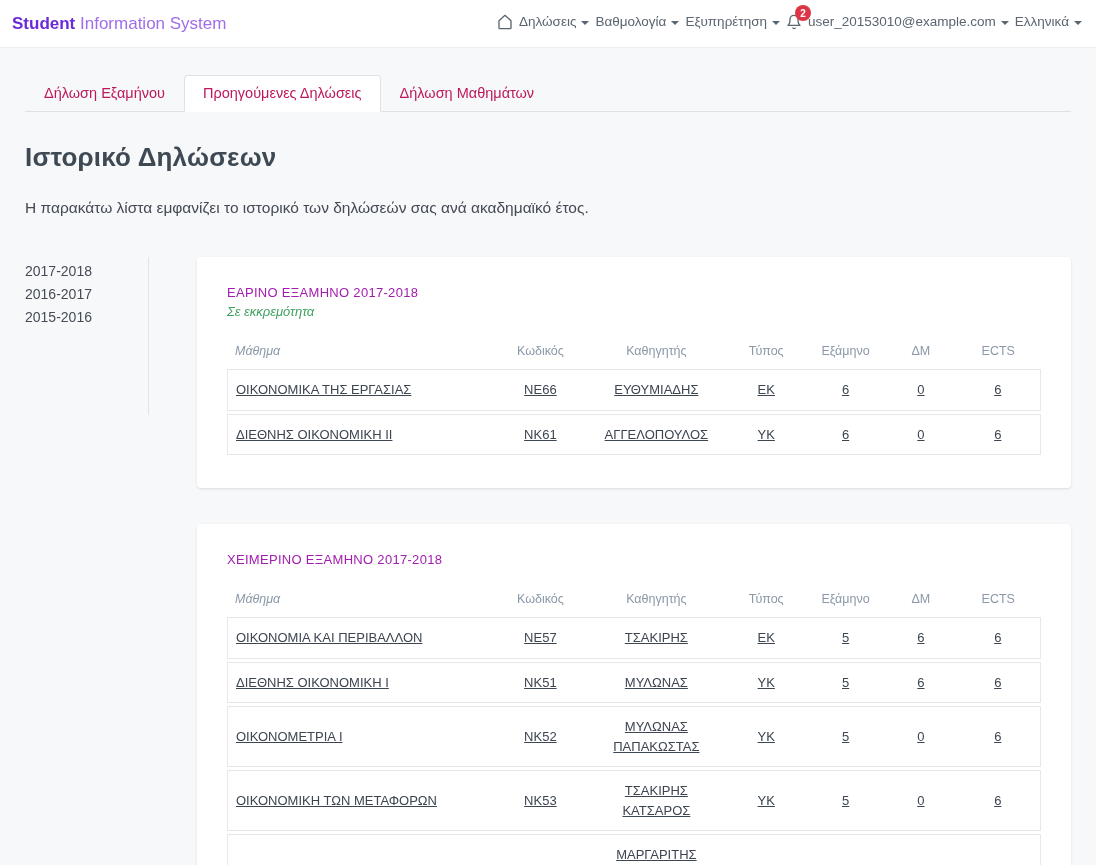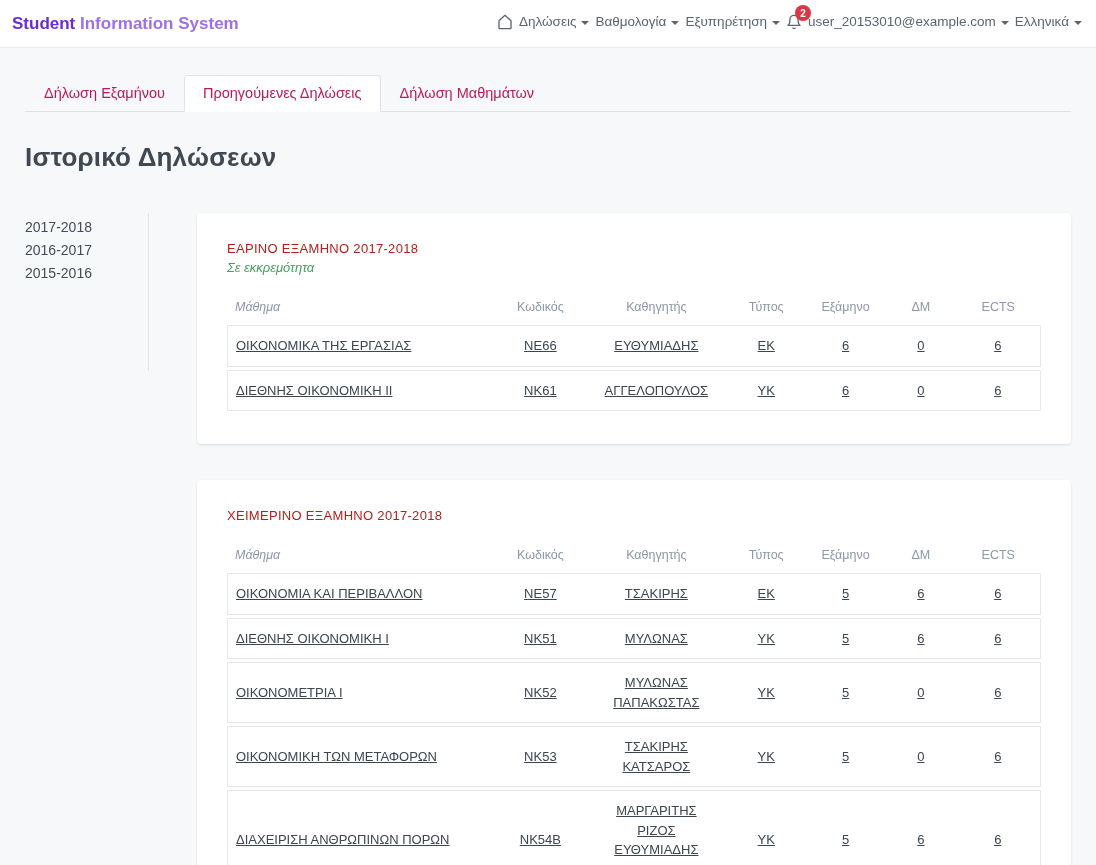--- a/index.html
+++ b/index.html
@@ -17,21 +17,21 @@
     color:#434a54;
   }
   
   .navbar{
     height:48px;background:#fff;border-bottom:1px solid #ededf0;
     display:flex;align-items:center;justify-content:space-between;
     padding:0 14px 0 12px;
   }
   .brand{font-size:17px;cursor:pointer;white-space:nowrap;text-decoration:none;}
   .brand-primary{color:var(--brand-primary);font-weight:700;}
-  .brand-secondary{color:var(--brand-secondary);font-weight:700;}
+  .brand-secondary{color:var(--brand-secondary);font-weight:400;}
   .nav-right{display:flex;align-items:flex-start;gap:6px;}
   .nav-link{
     display:flex;align-items:center;gap:5px;
     color:var(--link-gray);font-size:13.5px;text-decoration:none;cursor:pointer;
     white-space:nowrap;
   }
   .caret{
     width:0;height:0;border-left:4px solid transparent;border-right:4px solid transparent;
     border-top:4px solid currentColor;display:inline-block;margin-top:2px;
   }
@@ -58,21 +58,21 @@
     width:124px;flex:0 0 124px;border-right:1px solid #e3e4e6;
     min-height:158px;padding-top:2px;
   }
   .year-list{list-style:none;}
   .year-item{font-size:14px;color:#454c55;padding:3.5px 0;cursor:pointer;}
   .cards{flex:1;margin-left:48px;display:flex;flex-direction:column;gap:36px;padding-bottom:40px;}
   .card{
     background:#fff;border-radius:4px;padding:28px 30px 30px 30px;
     box-shadow:0 1px 3px rgba(40,50,60,.06),0 1px 2px rgba(40,50,60,.08);
   }
-  .card-title{font-size:13px;color:#b91c1c;letter-spacing:.3px;font-weight:400;}
+  .card-title{font-size:13px;color:#a21caf;letter-spacing:.3px;font-weight:400;}
   .card-status{margin-top:4px;font-size:13px;color:var(--status-green);font-style:italic;}
   table{width:100%;border-collapse:separate;border-spacing:0 3px;margin-top:14px;}
   th{
     font-size:12.5px;font-weight:400;color:#8a98a8;padding:8px 8px;text-align:center;
   }
   td{
     font-size:13px;color:#3c4550;padding:10px 8px;text-align:center;line-height:1.5;
     border-top:1px solid #e6e8ea;border-bottom:1px solid #e6e8ea;background:#fff;text-decoration:underline;
   }
   td:first-child{border-left:1px solid #e6e8ea;}
@@ -134,20 +134,21 @@
 
 <main class="page">
 
   <div class="tabs">
     <a class="tab">Δήλωση Εξαμήνου</a>
     <a class="tab active">Προηγούμενες Δηλώσεις</a>
     <a class="tab">Δήλωση Μαθημάτων</a>
   </div>
 
   <h1 class="page-title">Ιστορικό Δηλώσεων</h1>
+  <p class="page-desc">Η παρακάτω λίστα εμφανίζει το ιστορικό των δηλώσεών σας ανά ακαδημαϊκό έτος.</p>
 
   <div class="content">
     <div class="year-col">
       <ul class="year-list">
           <li class="year-item">2017-2018</li>
           <li class="year-item">2016-2017</li>
           <li class="year-item">2015-2016</li>
         </ul>
     </div>
     <div class="cards">

